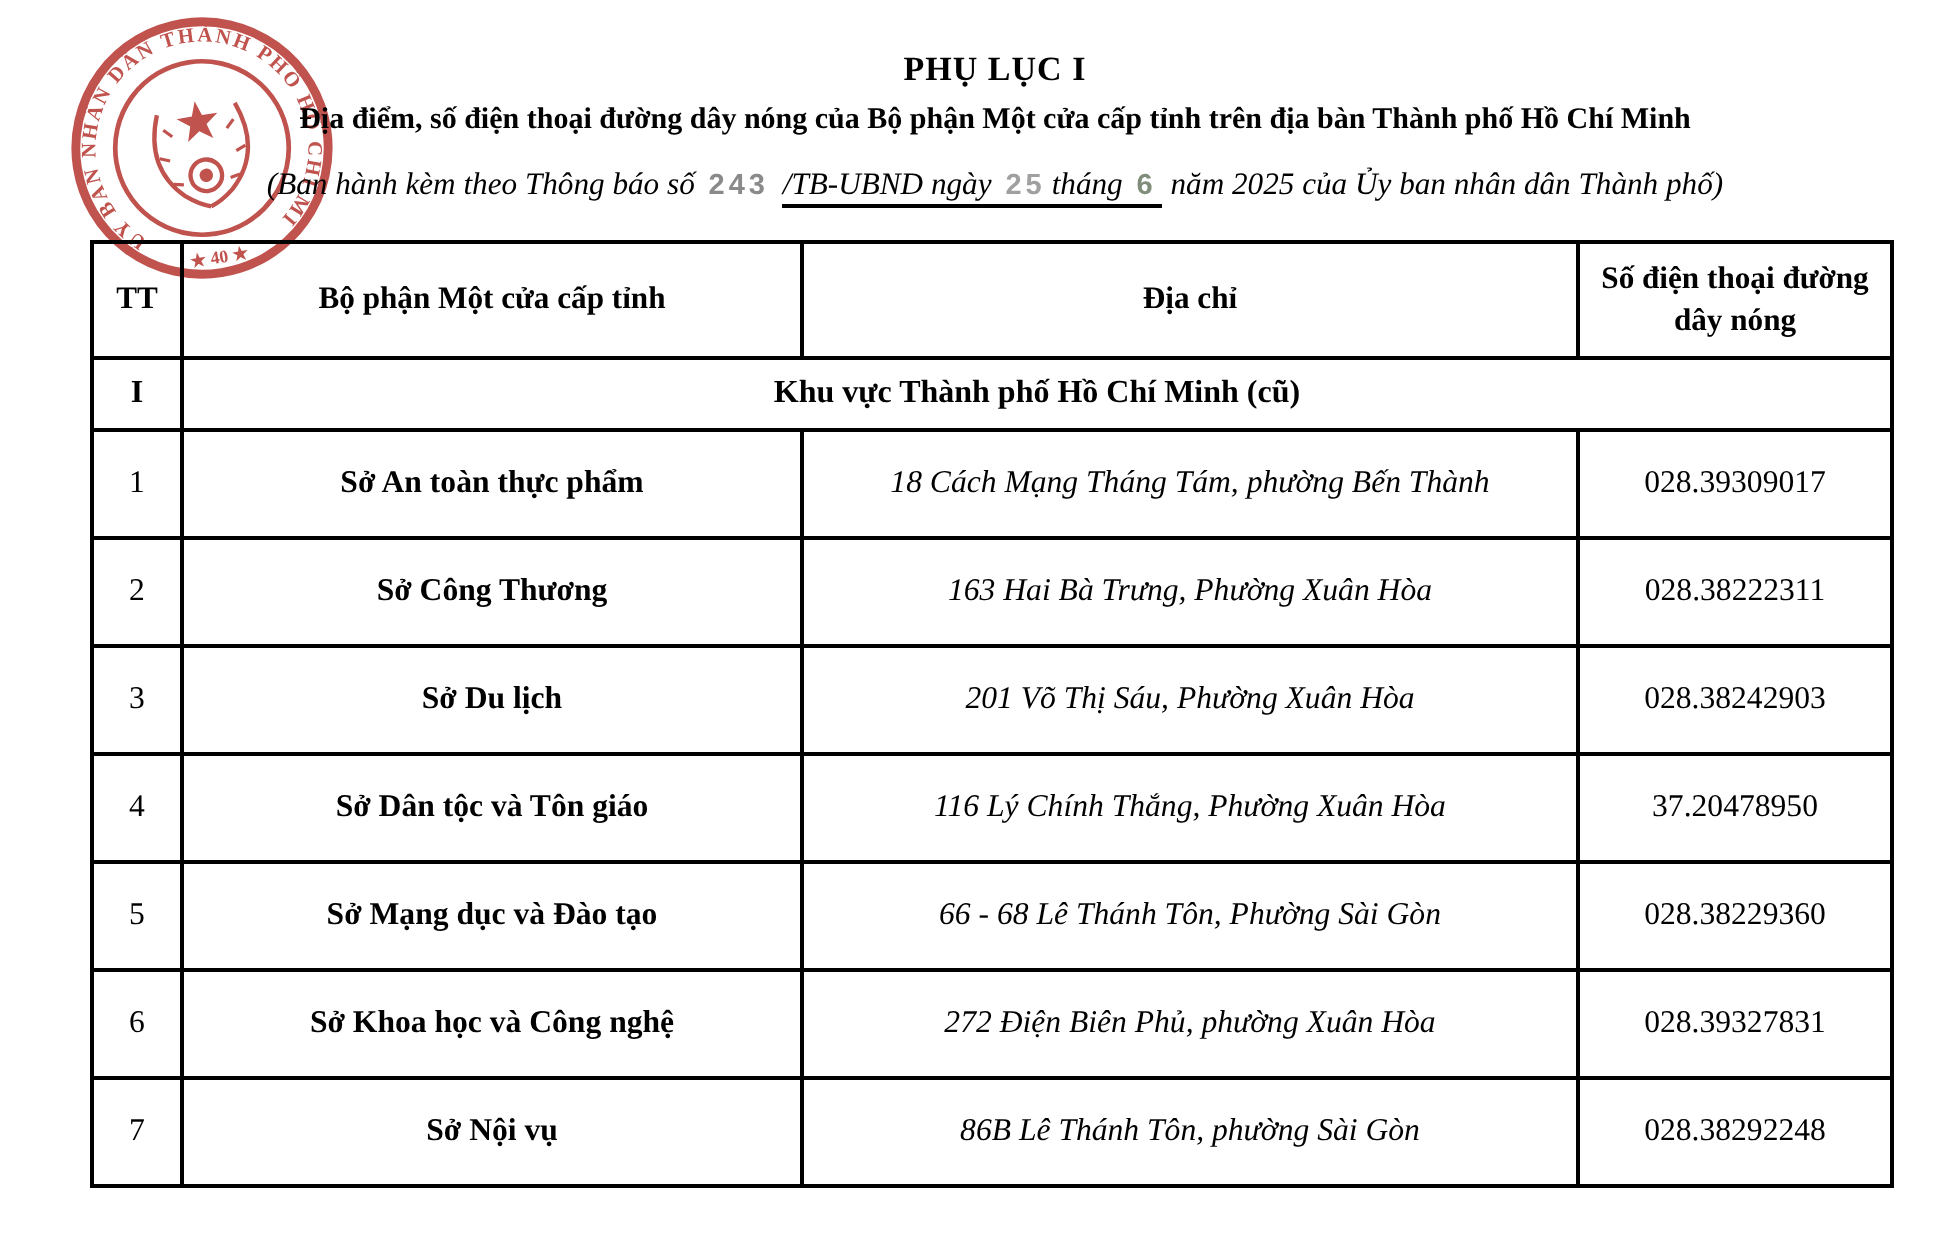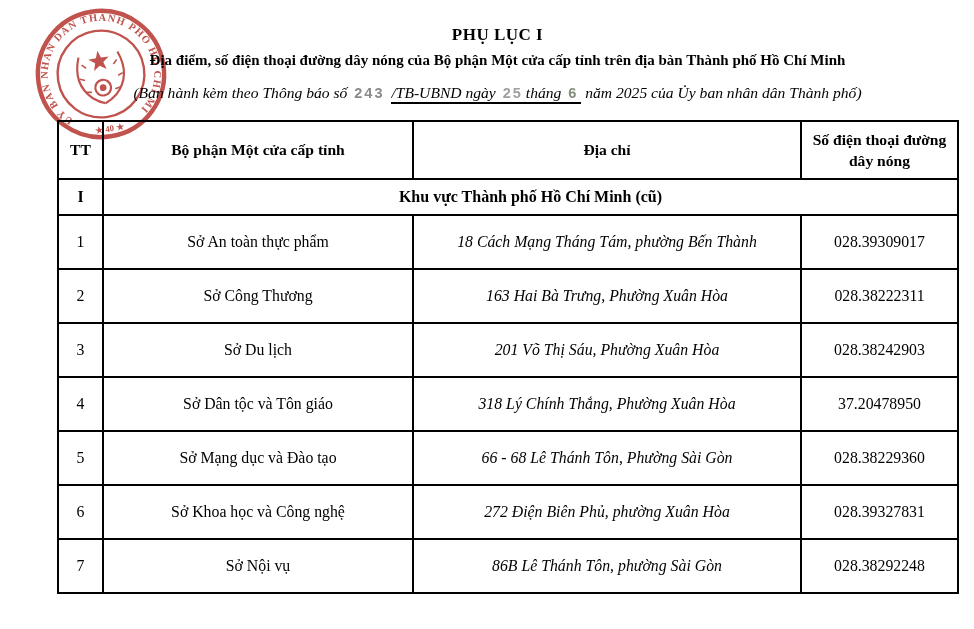--- a/index.html
+++ b/index.html
@@ -24,40 +24,40 @@
     font-style:normal;font-weight:bold;color:#8a8a8a;
     letter-spacing:2px;padding:0 3px;
     font-family:"Liberation Sans","DejaVu Sans",sans-serif;font-size:14.5px;
   }
   .stamp-num.month{color:#7f8d7a;}
   .stamp-num.day{color:#a0a0a0;}
   .fill-underline{border-bottom:2px solid #000;padding-bottom:1px;}
   
   table.hotline{
     position:absolute;left:45px;top:120px;
-    border-collapse:collapse;table-layout:fixed;width:900px;margin-left:12px;
+    border-collapse:collapse;table-layout:fixed;width:900px;
   }
   table.hotline col.c-tt{width:45px;}
   table.hotline col.c-dept{width:310px;}
   table.hotline col.c-addr{width:388px;}
   table.hotline col.c-phone{width:157px;}
   table.hotline td,table.hotline th{
     border:2px solid #000;
     padding:2px 6px;
     font-size:15.8px;
     vertical-align:middle;
     text-align:center;
     overflow:hidden;
   }
   tr.hdr{height:58px;}
   tr.hdr th{font-weight:bold;font-size:15.6px;line-height:1.35;}
   tr.section{height:36px;}
   tr.section td{font-weight:bold;font-size:16px;}
   tr.data{height:54px;}
-  td.dept{font-weight:normal;}
+  td.dept{font-weight:bold;}
   td.addr{text-align:left;padding-left:14px;font-style:italic;}
   
   .seal{
     position:absolute;left:32px;top:5px;width:138px;height:138px;
     transform:rotate(-9deg);
     opacity:.85;
     mix-blend-mode:multiply;
     pointer-events:none;
   }
   .seal svg{display:block;}
@@ -112,21 +112,21 @@
       </tr>
       <tr class="data">
         <td>3</td>
         <td class="dept">Sở Du lịch</td>
         <td class="addr">201 Võ Thị Sáu, Phường Xuân Hòa</td>
         <td>028.38242903</td>
       </tr>
       <tr class="data">
         <td>4</td>
         <td class="dept">Sở Dân tộc và Tôn giáo</td>
-        <td class="addr">318 Lý Chính Thắng, Phường Xuân Hòa</td>
+        <td class="addr">116 Lý Chính Thắng, Phường Xuân Hòa</td>
         <td>37.20478950</td>
       </tr>
       <tr class="data">
         <td>5</td>
         <td class="dept">Sở Mạng dục và Đào tạo</td>
         <td class="addr">66 - 68 Lê Thánh Tôn, Phường Sài Gòn</td>
         <td>028.38229360</td>
       </tr>
       <tr class="data">
         <td>6</td>

